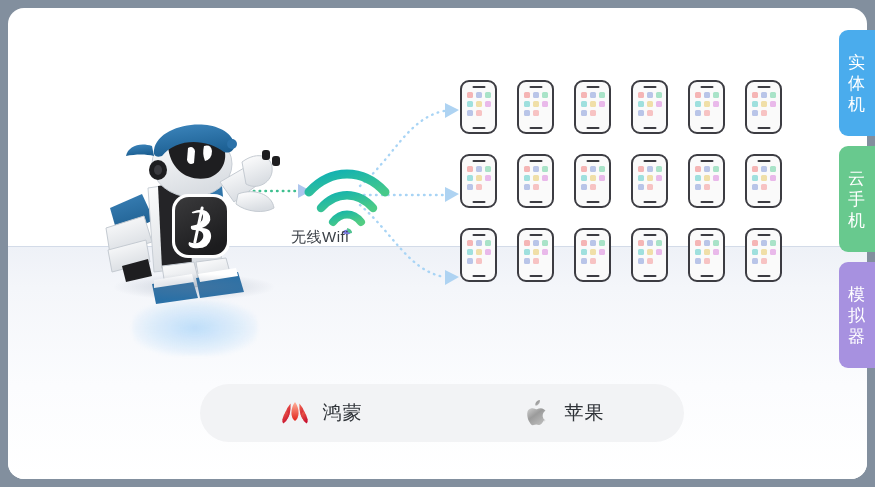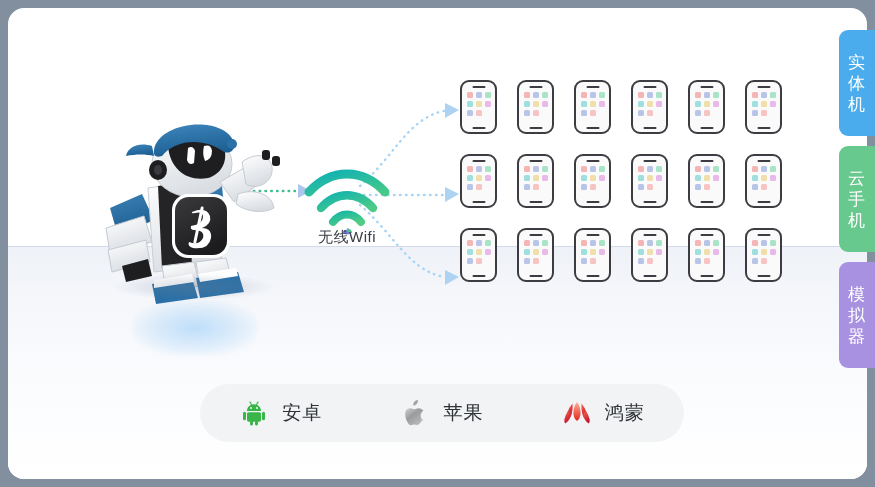--- a/index.html
+++ b/index.html
@@ -103,21 +103,21 @@
     left: 293px;
     top: 158px;
     width: 92px;
     height: 80px;
   }
   #wifi-label {
     position: absolute;
     left: 283px;
     top: 220px;
     width: 112px;
-    text-align: center;
+    text-align: left;
     font-size: 15px;
     color: #3a3f46;
     letter-spacing: 0.5px;
   }
 
   
   #links {
     position: absolute;
     left: 0;
     top: 0;
@@ -631,54 +631,20 @@
               <i style="background:#f7c3c3"></i>
               <i></i>
             </div>
             <div class="homebar"></div>
           </div>
       </div>
     </div>
 
     <div id="os-bar">
 
-      <div class="os-item">
-        <span class="os-icon">
-          <svg width="26" height="26" viewBox="0 0 26 26">
-            <g fill="#3ab54a">
-              <path d="M 6 11 q 0 -4.2 4 -6.2 l -1.6 -2.6 a .6 .6 0 0 1 1 -.6 l 1.7 2.8 a 9 9 0 0 1 3.8 0 l 1.7 -2.8 a .6 .6 0 0 1 1 .6 l -1.6 2.6 q 4 2 4 6.2 z"></path>
-              <circle cx="10" cy="8" r=".9" fill="#ffffff"></circle>
-              <circle cx="16" cy="8" r=".9" fill="#ffffff"></circle>
-              <rect x="6" y="12.2" width="14" height="9.5" rx="1.6"></rect>
-              <rect x="2" y="11.8" width="3" height="8.4" rx="1.5"></rect>
-              <rect x="21" y="11.8" width="3" height="8.4" rx="1.5"></rect>
-              <rect x="9" y="20.4" width="3" height="5" rx="1.5"></rect>
-              <rect x="14" y="20.4" width="3" height="5" rx="1.5"></rect>
-            </g>
-          </svg>
-        </span>
-        <span class="os-label">安卓</span>
-      </div>
-
-      <div class="os-item">
-        <span class="os-icon">
-          <svg width="24" height="28" viewBox="0 0 24 28">
-            <defs>
-              <linearGradient id="apG" x1="0" y1="0" x2="0.8" y2="1">
-                <stop offset="0%" stop-color="#d0d0d0"></stop>
-                <stop offset="45%" stop-color="#9b9b9b"></stop>
-                <stop offset="100%" stop-color="#bdbdbd"></stop>
-              </linearGradient>
-            </defs>
-            <path d="M 14.8 1 q .6 3.2 -2.4 5.2 q -1.2 .6 -2 .2 q -.6 -3 2.4 -5 q 1.2 -.6 2 -.4 z" fill="url(#apG)"></path>
-            <path d="M 19.6 19.8 q -1 2.8 -2.8 4.8 q -1.6 1.8 -3 1.4 q -1.4 -.4 -2.6 -.4 q -1.2 0 -2.6 .5 q -1.6 .5 -3.1 -1.4 q -3.4 -4.4 -3.3 -10 q .1 -4.6 4.3 -5.4 q 1.8 -.3 3.4 .4 q 1.2 .5 1.8 .5 q .6 0 2 -.6 q 1.8 -.7 3.6 -.2 q 2.2 .6 3.2 2.4 q -3.2 2 -2.8 5.6 q .3 2.6 2.6 3.6 q -.3 .9 -.7 1.8 z" fill="url(#apG)"></path>
-          </svg>
-        </span>
-        <span class="os-label">苹果</span>
-      </div>
 
       <div class="os-item">
         <span class="os-icon">
           <svg width="30" height="26" viewBox="0 0 30 26">
             <defs>
               <linearGradient id="hwA" x1="0" y1="0" x2="0.4" y2="1">
                 <stop offset="0%" stop-color="#f2674f"></stop>
                   <stop offset="100%" stop-color="#c8102e"></stop>
               </linearGradient>
               <linearGradient id="hwB" x1="0" y1="0" x2="0" y2="1">
@@ -689,20 +655,37 @@
             <path d="M 15 2 q 3.6 5 3.6 11 q 0 5 -3.6 8 q -3.6 -3 -3.6 -8 q 0 -6 3.6 -11 z" fill="url(#hwB)"></path>
             <path d="M 10.6 3.6 q .4 6 -1 11 q -1.4 4.6 -4.6 6.4 q -1.4 -4 .4 -8.6 q 1.8 -5 5.2 -8.8 z" fill="url(#hwA)"></path>
             <path d="M 19.4 3.6 q 3.4 3.8 5.2 8.8 q 1.8 4.6 .4 8.6 q -3.2 -1.8 -4.6 -6.4 q -1.4 -5 -1 -11 z" fill="url(#hwA)"></path>
             <path d="M 6 11 q -2.6 4 -3.6 8.2 q -.6 3 1 4.4 q 3.2 -2 5 -6.6 q .8 -2.2 -.4 -4 z" fill="url(#hwA)"></path>
             <path d="M 24 11 q 2.6 4 3.6 8.2 q .6 3 -1 4.4 q -3.2 -2 -5 -6.6 q -.8 -2.2 .4 -4 z" fill="url(#hwA)"></path>
           </svg>
         </span>
         <span class="os-label">鸿蒙</span>
       </div>
 
+      <div class="os-item">
+        <span class="os-icon">
+          <svg width="24" height="28" viewBox="0 0 24 28">
+            <defs>
+              <linearGradient id="apG" x1="0" y1="0" x2="0.8" y2="1">
+                <stop offset="0%" stop-color="#d0d0d0"></stop>
+                <stop offset="45%" stop-color="#9b9b9b"></stop>
+                <stop offset="100%" stop-color="#bdbdbd"></stop>
+              </linearGradient>
+            </defs>
+            <path d="M 14.8 1 q .6 3.2 -2.4 5.2 q -1.2 .6 -2 .2 q -.6 -3 2.4 -5 q 1.2 -.6 2 -.4 z" fill="url(#apG)"></path>
+            <path d="M 19.6 19.8 q -1 2.8 -2.8 4.8 q -1.6 1.8 -3 1.4 q -1.4 -.4 -2.6 -.4 q -1.2 0 -2.6 .5 q -1.6 .5 -3.1 -1.4 q -3.4 -4.4 -3.3 -10 q .1 -4.6 4.3 -5.4 q 1.8 -.3 3.4 .4 q 1.2 .5 1.8 .5 q .6 0 2 -.6 q 1.8 -.7 3.6 -.2 q 2.2 .6 3.2 2.4 q -3.2 2 -2.8 5.6 q .3 2.6 2.6 3.6 q -.3 .9 -.7 1.8 z" fill="url(#apG)"></path>
+          </svg>
+        </span>
+        <span class="os-label">苹果</span>
+      </div>
+
     </div>
   </div>
 
   <div class="side-tab" id="tab-physical">
     <span>实</span>
     <span>体</span>
     <span>机</span>
   </div>
   <div class="side-tab" id="tab-cloud">
     <span>云</span>

